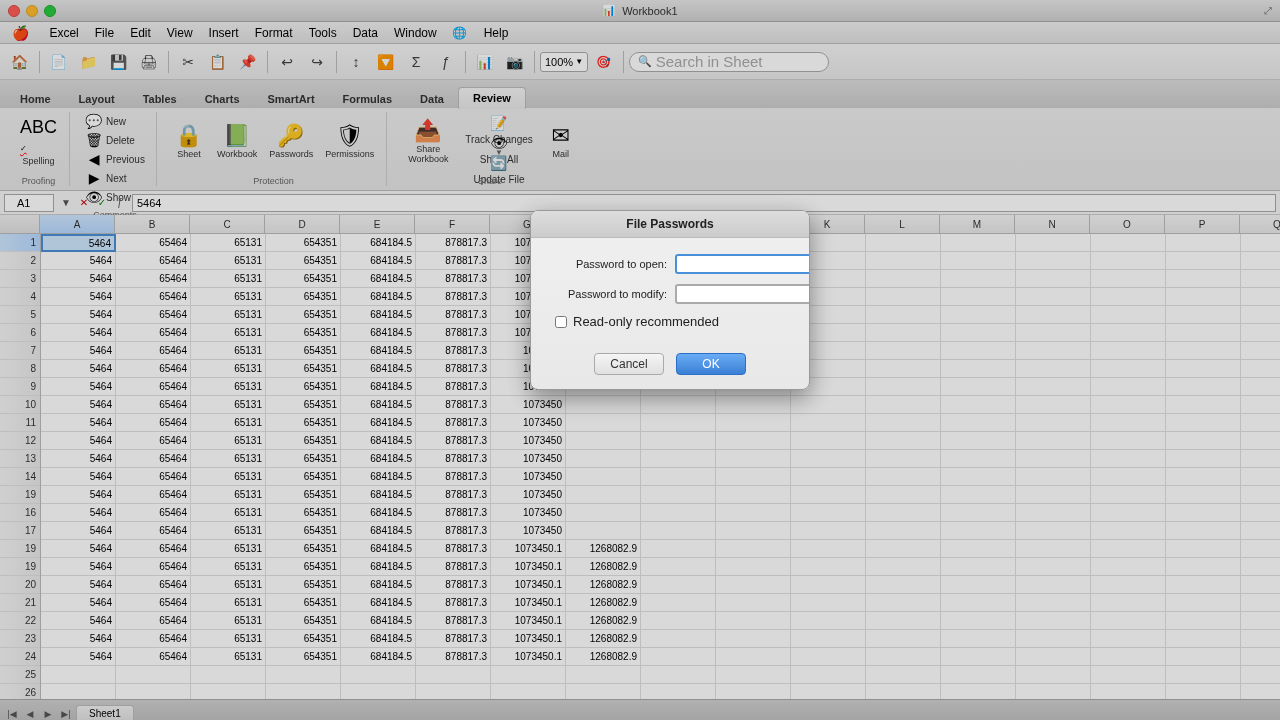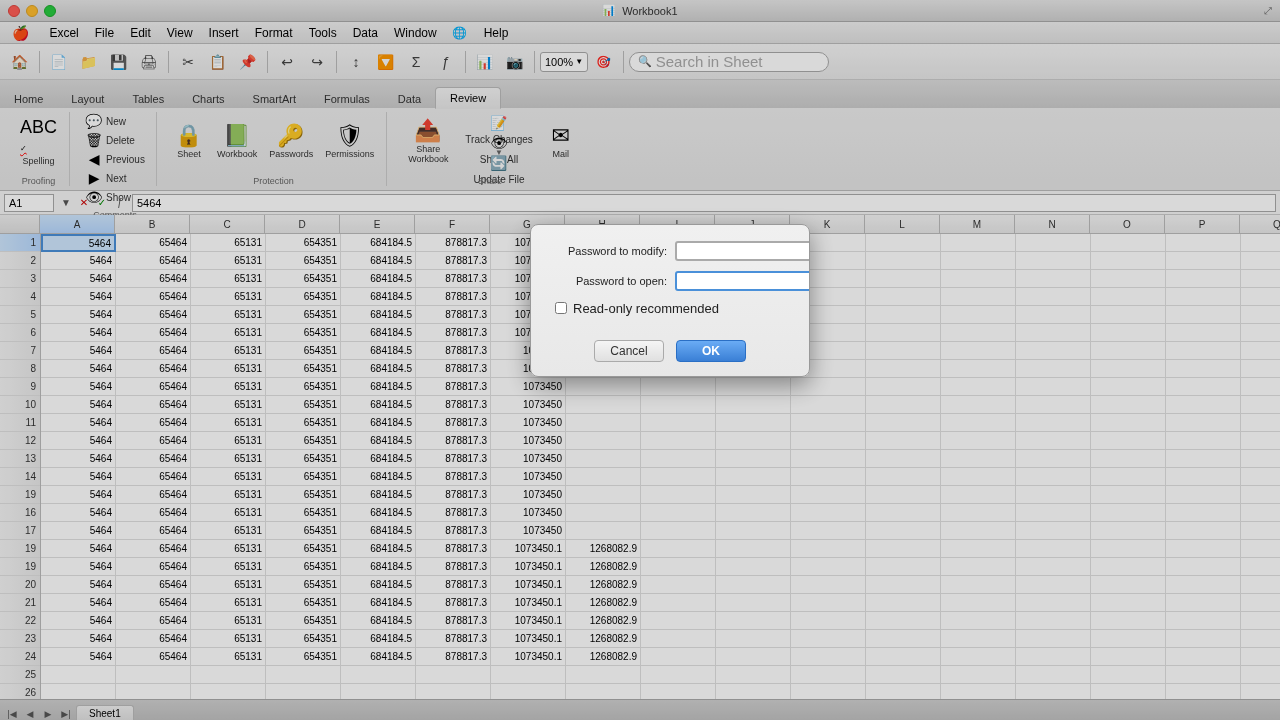--- a/index.html
+++ b/index.html
@@ -124,23 +124,24 @@
     }
 
     
     .ribbon {
       background: linear-gradient(to bottom, #f0f0f0, #e5e5e5);
       border-bottom: 1px solid #bbb;
     }
     .ribbon-tabs {
       display: flex;
       align-items: flex-end;
-      padding: 0 0;
+      padding: 0 6px;
       height: 28px;
       background: linear-gradient(to bottom, #ddd, #ccc);
+      font-weight: bold;
     }
     .ribbon-tab {
       padding: 4px 14px;
       font-size: 11px;
       cursor: pointer;
       border-radius: 4px 4px 0 0;
       color: #333;
       background: transparent;
       position: relative;
       top: 1px;
@@ -229,21 +230,21 @@
       border-bottom: 1px solid #ccc;
       padding: 0 4px;
       gap: 4px;
     }
     .cell-ref {
       width: 50px;
       height: 18px;
       border: 1px solid #aaa;
       background: white;
       font-size: 11px;
-      padding: 0 4px;
+      padding: 0 12px;
       display: flex;
       align-items: center;
     }
     .formula-controls {
       display: flex;
       align-items: center;
       gap: 2px;
     }
     .formula-ctrl-btn {
       width: 16px;
@@ -488,21 +489,21 @@
     }
     .dialog-btn-cancel {
       background: linear-gradient(to bottom, #f5f5f5, #e0e0e0);
       border: 1px solid #aaa;
       color: #333;
     }
     .dialog-btn-ok {
       background: linear-gradient(to bottom, #6aacf5, #3a7fd5);
       border: 1px solid #2a6fc5;
       color: white;
-      font-weight: bold;
+      font-weight: normal;
     }
   </style>
 </head>
 <body>
 
 <div class="title-bar">
   <div class="title-bar-buttons">
     <div class="title-btn close"></div>
     <div class="title-btn minimize"></div>
     <div class="title-btn maximize"></div>
@@ -1246,28 +1247,29 @@
 <div class="sheet-tabs">
   <div class="sheet-nav-btn">|◀</div>
   <div class="sheet-nav-btn">◀</div>
   <div class="sheet-nav-btn">▶</div>
   <div class="sheet-nav-btn">▶|</div>
   <div class="sheet-tab">Sheet1</div>
 </div>
 
 <div class="dialog-overlay">
   <div class="dialog" style="position:relative;top:-60px;left:30px;">
+    <div class="dialog-titlebar">File Passwords</div>
     <div class="dialog-body">
+      <div class="dialog-row">
+        <label class="dialog-label">Password to open:</label>
+        <input type="password" class="dialog-input" value="" style="">
+      </div>
       <div class="dialog-row">
         <label class="dialog-label">Password to modify:</label>
         <input type="password" class="dialog-input normal" value="" style="">
-      </div>
-      <div class="dialog-row">
-        <label class="dialog-label">Password to open:</label>
-        <input type="password" class="dialog-input" value="" style="">
       </div>
       <div class="dialog-checkbox-row">
         <input type="checkbox" class="dialog-checkbox" style="">
         <label class="dialog-checkbox-label">Read-only recommended</label>
       </div>
     </div>
     <div class="dialog-buttons">
       <button class="dialog-btn dialog-btn-cancel">Cancel</button>
       <button class="dialog-btn dialog-btn-ok">OK</button>
     </div>

